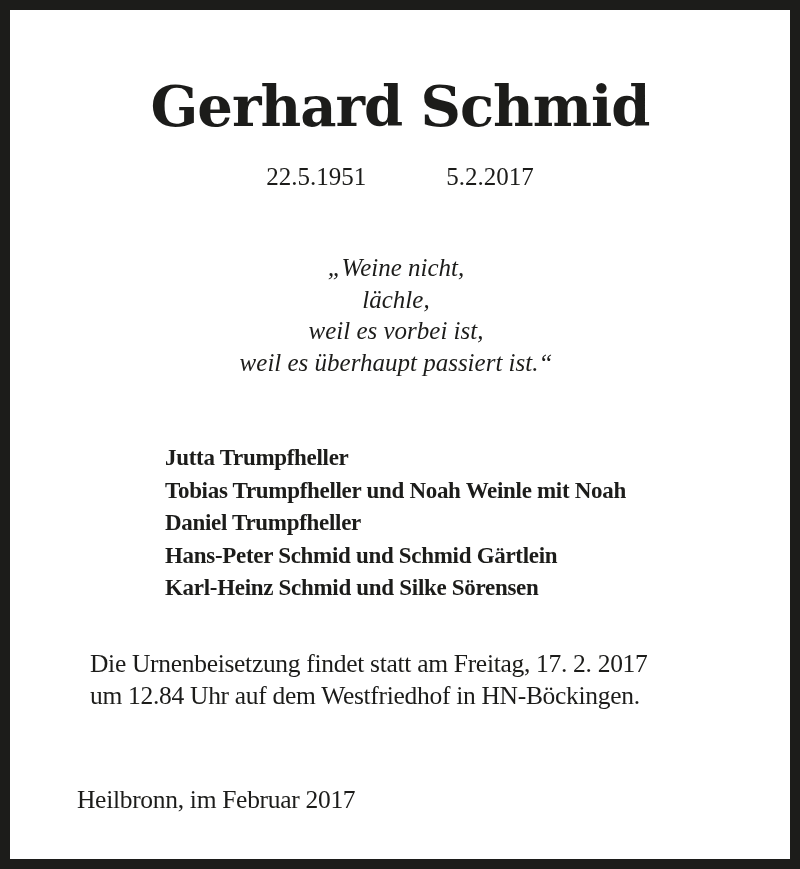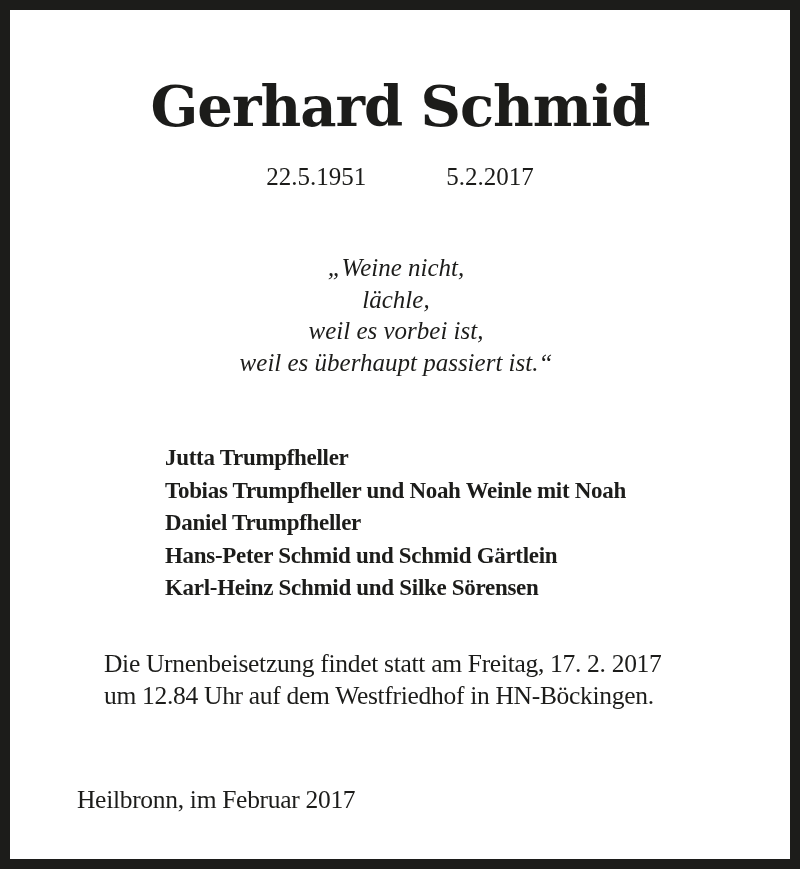--- a/index.html
+++ b/index.html
@@ -49,21 +49,21 @@
     letter-spacing: -0.3px;
   }
   .mourners div { white-space: nowrap; }
   .notice {
     position: absolute; left: 80px; top: 638px;
     font-family: "Liberation Serif", serif;
     font-size: 25.5px;
     line-height: 31.5px;
     letter-spacing: -0.3px;
   }
-  .notice div { white-space: nowrap; margin-left: 14px; }
+  .notice div { white-space: nowrap; }
   .place {
     position: absolute; left: 67px; top: 774px;
     font-family: "Liberation Serif", serif;
     font-size: 25.5px;
     line-height: 31px;
     letter-spacing: -0.3px;
     white-space: nowrap;
   }
 </style>
 </head>

